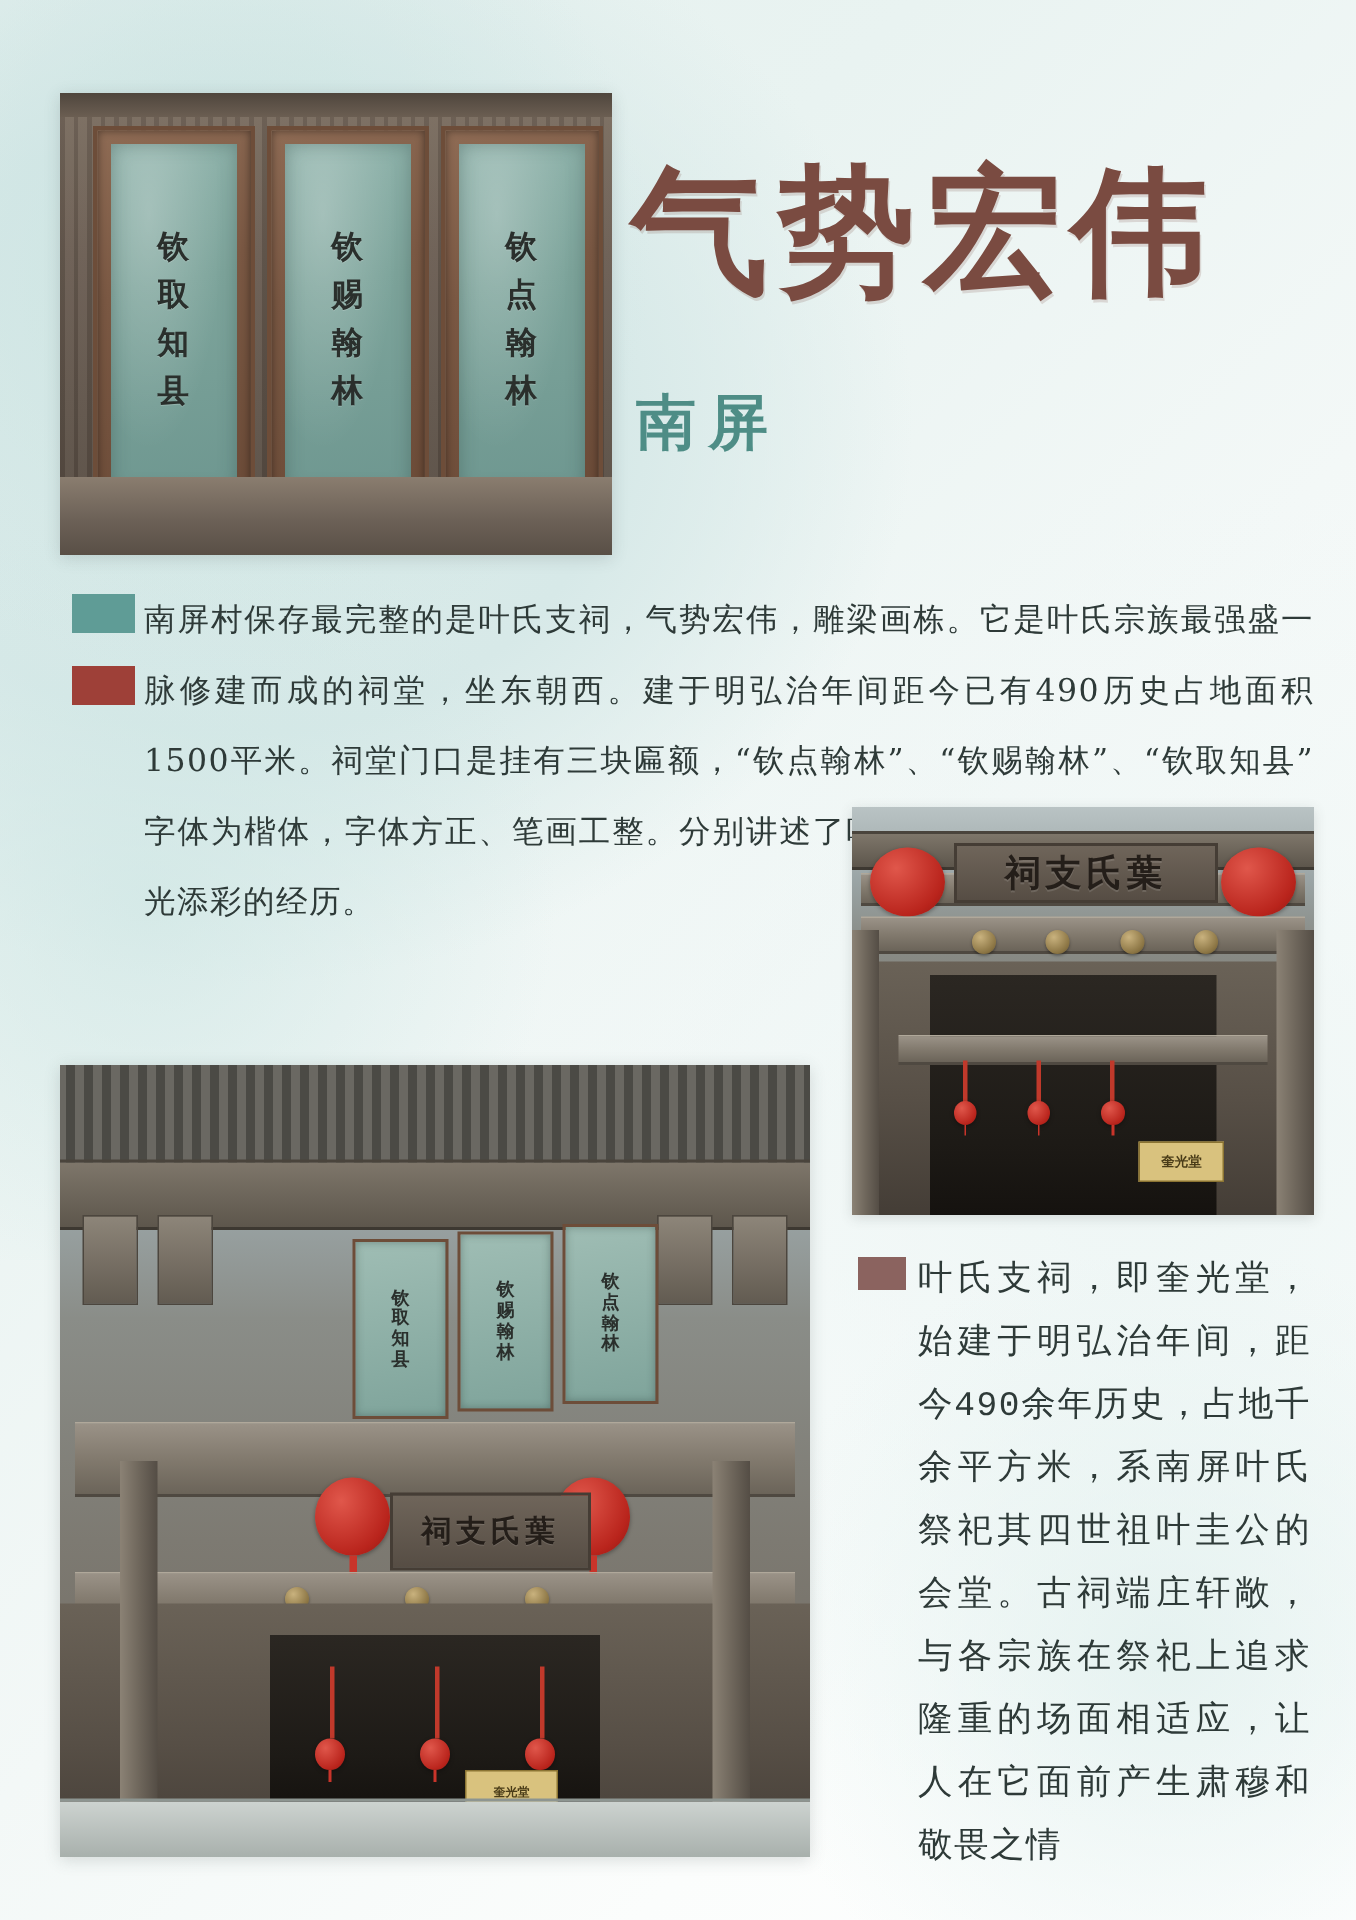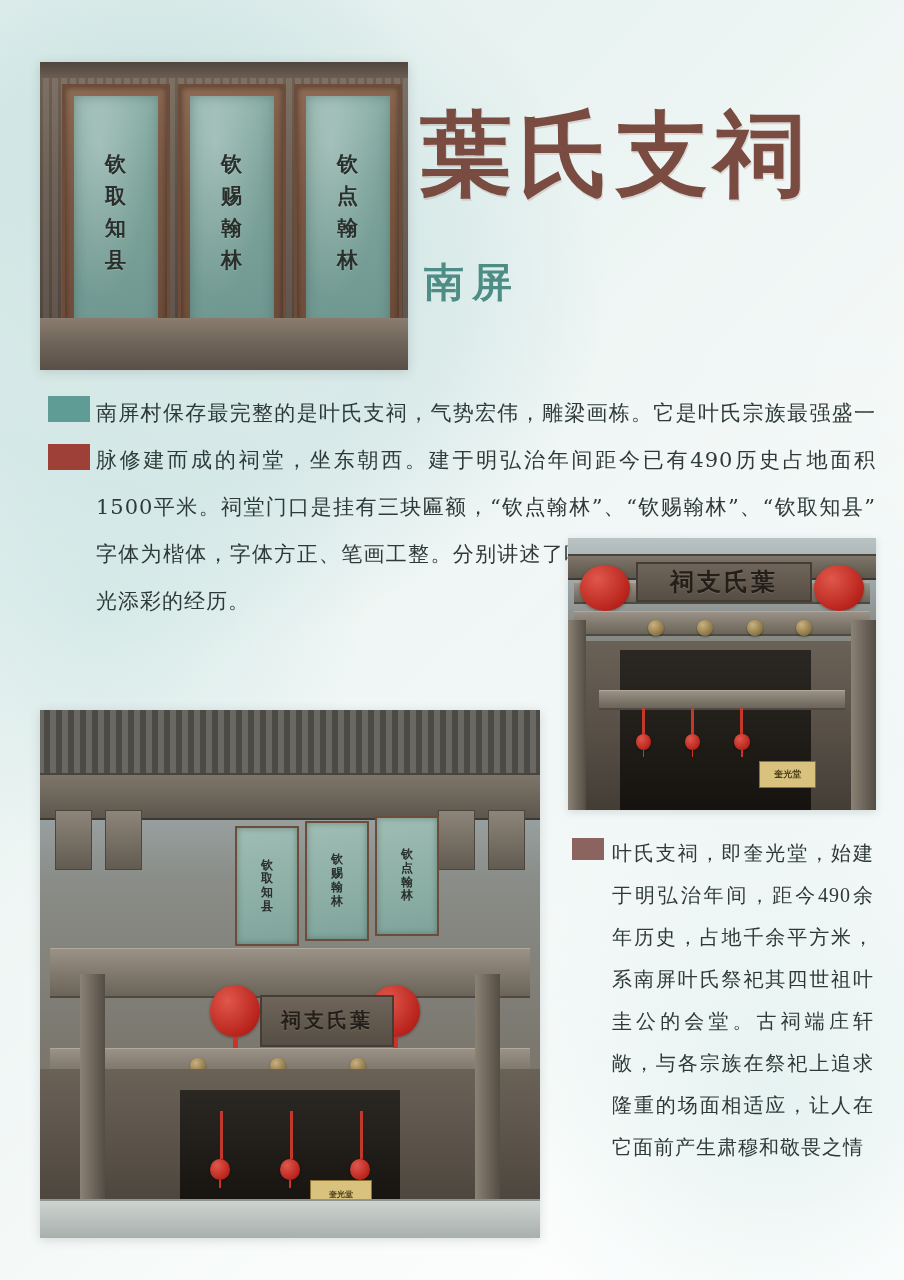--- a/index.html
+++ b/index.html
@@ -170,22 +170,22 @@
     color: #2e3a38;
     letter-spacing: 1px;
     text-align: justify;
   }
 
   .para-right {
     position: absolute;
     left: 612px;
     top: 832px;
     width: 262px;
-    font-family: Liberation Serif, serif;
-    font-size: 20px;
+    font-family: Liberation Mono, monospace;
+    font-size: 23px;
     line-height: 42px;
     color: #2e3a38;
     letter-spacing: 1px;
     text-align: justify;
   }
 
   
   .photo-right {
     position: absolute;
     left: 568px;
@@ -365,21 +365,21 @@
         <span class="ch">钦</span>
         <span class="ch">点</span>
         <span class="ch">翰</span>
         <span class="ch">林</span>
       </div>
     </div>
 
     <div class="bottom-strip"></div>
   </div>
 
-  <div class="main-title">葉氏支祠</div>
+  <div class="main-title">气势宏伟</div>
   <div class="sub-title">南屏</div>
 
   <div class="marker teal"></div>
   <div class="marker red"></div>
   <div class="para-top">南屏村保存最完整的是叶氏支祠，气势宏伟，雕梁画栋。它是叶氏宗族最强盛一脉修建而成的祠堂，坐东朝西。建于明弘治年间距今已有490历史占地面积1500平米。祠堂门口是挂有三块匾额，“钦点翰林”、“钦赐翰林”、“钦取知县”字体为楷体，字体方正、笔画工整。分别讲述了叶氏宗族当中三个人物为家族增光添彩的经历。</div>
 
   <div class="photo-right">
     <div class="sky"></div>
 
     <div class="eave" style="top:6%;"></div>

